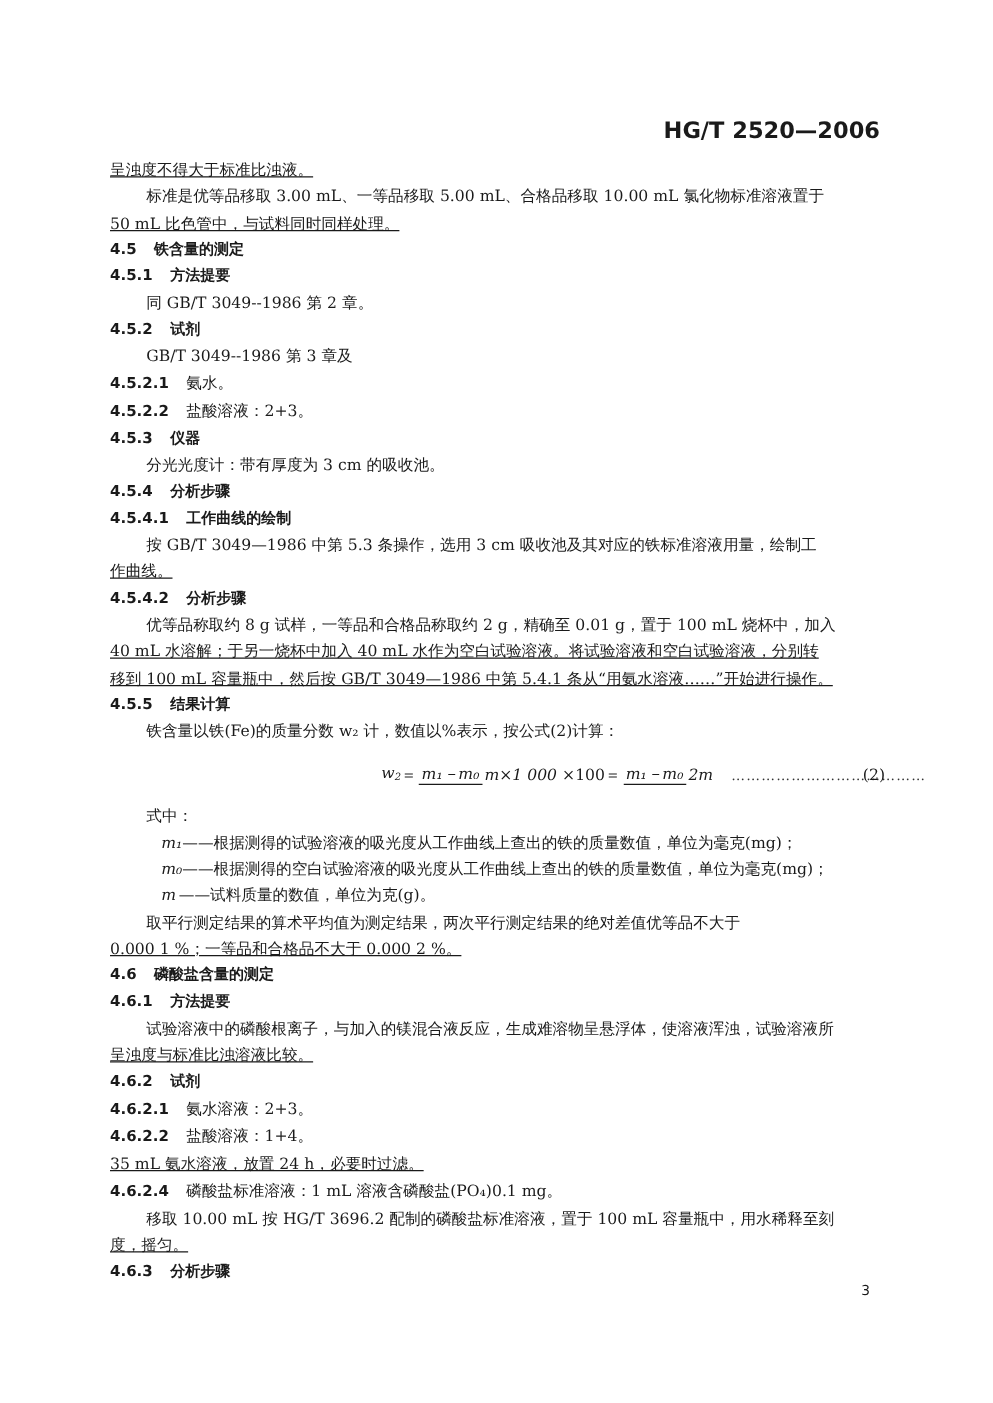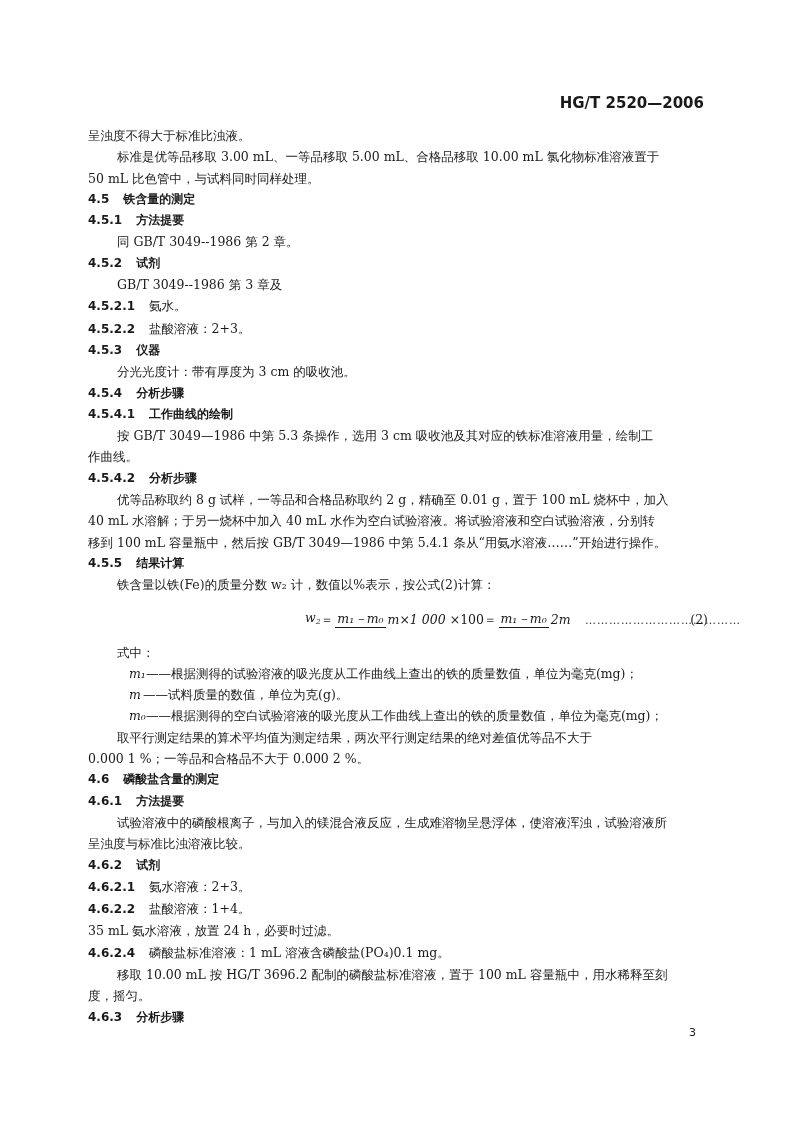--- a/index.html
+++ b/index.html
@@ -1,23 +1,23 @@
 <!DOCTYPE html>
 <html><head>
   <meta charset="utf-8">
   <style>
     html, body { margin: 0; padding: 0; background: #ffffff; }
     body { width: 794px; height: 1122px; position: relative; overflow: hidden;
            font-family: "DejaVu Serif", "Liberation Serif", serif; color: #1a1a1a; }
     .header { position: absolute; right: 90px; top: 94px; font-family: "DejaVu Sans", "Liberation Sans", sans-serif;
-              font-weight: bold; font-size: 15px; letter-spacing: 0px; }
+              font-weight: bold; font-size: 18px; letter-spacing: 0px; }
     .content { position: absolute; left: 88px; top: 125px; width: 620px; font-size: 12.5px; line-height: 21.3px; }
     .p { margin: 0; text-indent: 0; }
     .indent { padding-left: 29px; }
-    .flush { padding-left: 0; }
+    .flush { padding-left: 0; text-decoration: underline; }
     .h { font-family: "DejaVu Sans", "Liberation Sans", sans-serif; font-weight: bold; font-size: 12px; margin: 0; }
     .h .num { display: inline-block; margin-right: 14px; }
     .formula { position: relative; height: 42px; margin: 2px 0; text-align: center; }
     .formula .eq { position: absolute; left: 217px; top: 2px; display: flex; align-items: center; font-style: normal; font-size: 12.5px; }
     .frac { display: inline-flex; flex-direction: row; align-items: center; margin: 0 2px; line-height: 16px; }
     .frac .num-part { border-bottom: 1px solid #1a1a1a; padding: 0 2px; font-style: italic; }
     .frac .den-part { padding: 12px 2px; font-style: italic; }
     .var { font-style: italic; }
     .leader { position: absolute; left: 497px; top: 12px; letter-spacing: 1px; color: #333; font-size: 11px; }
     .eqno { position: absolute; right: 0px; top: 11px; }
@@ -71,22 +71,22 @@
         <span class="den-part">2m</span>
       </span>
     </div>
     <span class="leader">…………………………………</span>
     <span class="eqno">(2)</span>
   </div>
 
   <div id="blocks2">
       <p class="p indent">式中：</p>
       <p class="def"><span class="sym">m₁</span><span>——根据测得的试验溶液的吸光度从工作曲线上查出的铁的质量数值，单位为毫克(mg)；</span></p>
+      <p class="def"><span class="sym">m₀</span><span>——根据测得的空白试验溶液的吸光度从工作曲线上查出的铁的质量数值，单位为毫克(mg)；</span></p>
       <p class="def"><span class="sym"> m</span><span>——试料质量的数值，单位为克(g)。</span></p>
-      <p class="def"><span class="sym">m₀</span><span>——根据测得的空白试验溶液的吸光度从工作曲线上查出的铁的质量数值，单位为毫克(mg)；</span></p>
       <p class="p indent">取平行测定结果的算术平均值为测定结果，两次平行测定结果的绝对差值优等品不大于</p>
       <p class="p flush">0.000 1 %；一等品和合格品不大于 0.000 2 %。</p>
       <p class="h"><span class="num">4.6</span><span>磷酸盐含量的测定</span></p>
       <p class="h"><span class="num">4.6.1</span><span>方法提要</span></p>
       <p class="p indent">试验溶液中的磷酸根离子，与加入的镁混合液反应，生成难溶物呈悬浮体，使溶液浑浊，试验溶液所</p>
       <p class="p flush">呈浊度与标准比浊溶液比较。</p>
       <p class="h"><span class="num">4.6.2</span><span>试剂</span></p>
       <p class="h"><span class="num">4.6.2.1</span><span style="font-weight: normal; font-family: &quot;DejaVu Serif&quot;, serif; font-size: 12.5px;">氨水溶液：2+3。</span></p>
       <p class="h"><span class="num">4.6.2.2</span><span style="font-weight: normal; font-family: &quot;DejaVu Serif&quot;, serif; font-size: 12.5px;">盐酸溶液：1+4。</span></p>
       <p class="p flush">35 mL 氨水溶液，放置 24 h，必要时过滤。</p>

